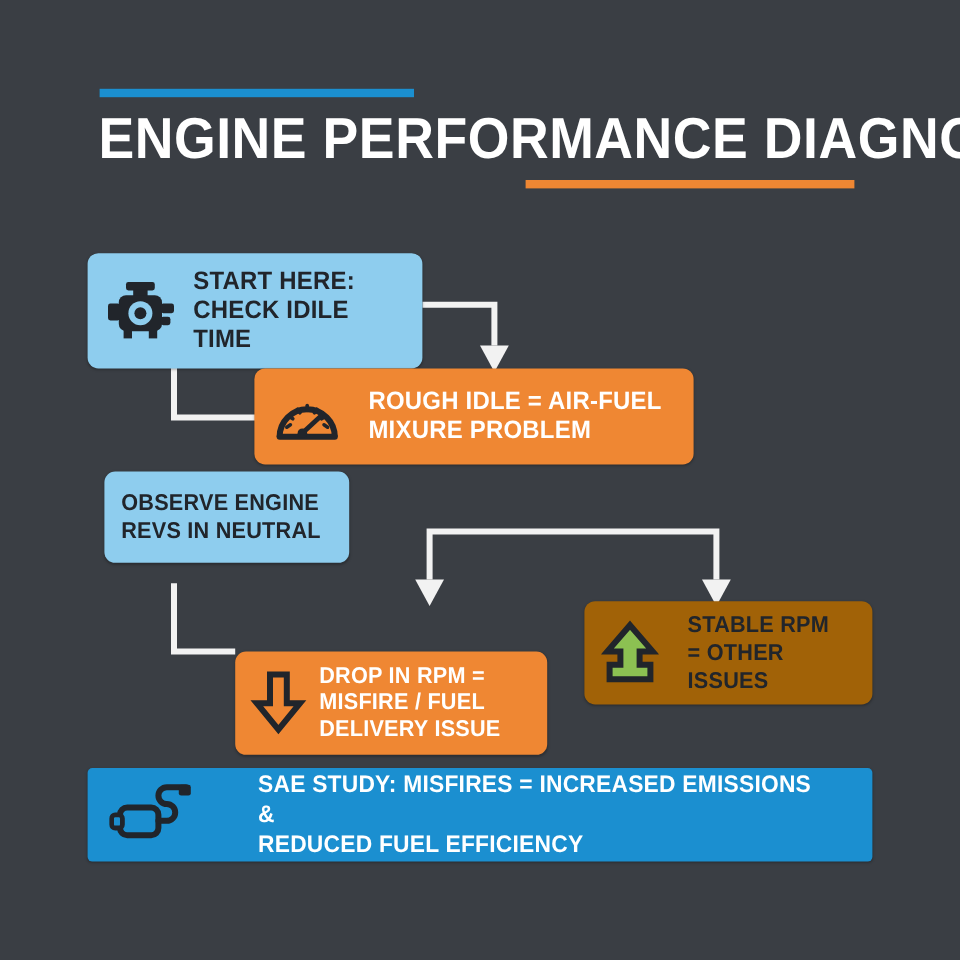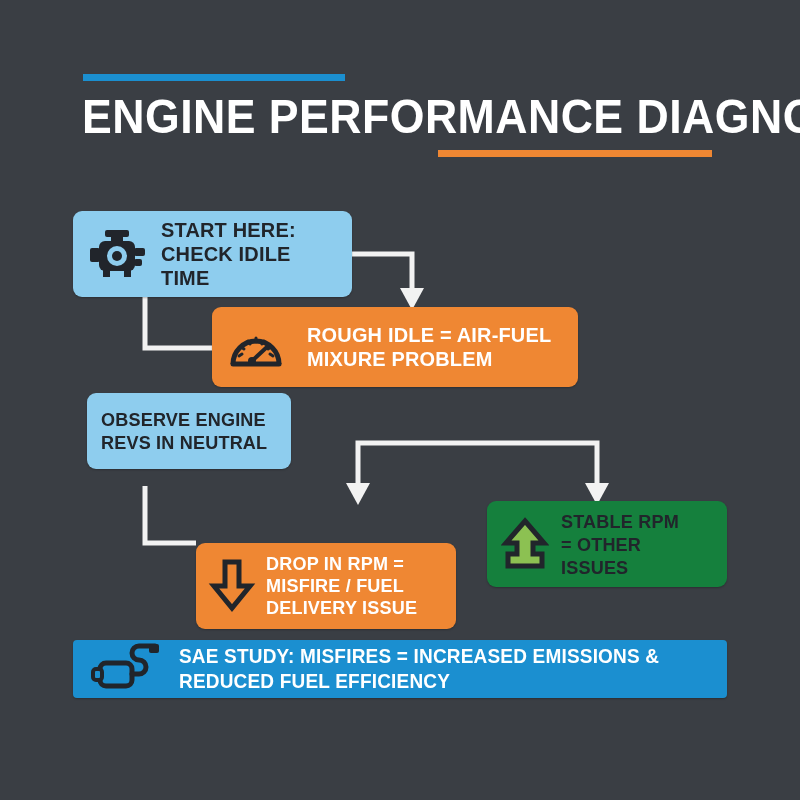--- a/index.html
+++ b/index.html
@@ -74,29 +74,29 @@
     font-weight: bold;
     text-transform: uppercase;
     letter-spacing: 0.2px;
     transform: scaleX(0.95);
     transform-origin: left center;
     white-space: pre-line;
   }
 
   .box--blue   { background: #8ecdee; }
   .box--orange { background: #ef8733; }
-  .box--green  { background: #15803d; }
+  .box--green  { background: #a16207; gap: 12px; }
   .box--deep   { background: #1b8fd0; }
 
   .txt-dark  { color: #21252b; }
   .txt-light { color: #ffffff; }
 
   
   #box-start {
-    left: 73px;  top: 211px;  width: 279px; height: 86px;
+    left: 73px;  top: 211px;  width: 279px; height: 96px;
     padding: 0 12px 0 14px;
   }
   #box-start .label { font-size: 21px; line-height: 24px; margin-left: 12px; }
 
   #box-rough {
     left: 212px; top: 307px;  width: 366px; height: 80px;
     padding: 0 14px 0 16px;
     justify-content: space-between;
   }
   #box-rough .label { font-size: 21px; line-height: 24px; margin-left: 14px; }
@@ -115,23 +115,24 @@
   }
   #box-drop .label { font-size: 19px; line-height: 22px; margin-left: 10px; }
 
   #box-stable {
     left: 487px; top: 501px;  width: 240px; height: 86px;
     padding: 0 12px 0 14px;
   }
   #box-stable .label { font-size: 19px; line-height: 23px; margin-left: 12px; }
 
   #box-sae {
-    left: 73px;  top: 640px;  width: 654px; height: 58px;
+    left: 73px;  top: 640px;  width: 654px; height: 78px;
     padding: 0 14px 0 18px;
     border-radius: 4px;
+    gap: 36px;
   }
   #box-sae .label { font-size: 20px; line-height: 25px; margin-left: 16px; }
 
   
   #connectors {
     position: absolute;
     left: 0; top: 0;
     width: 800px; height: 800px;
     pointer-events: none;
   }

